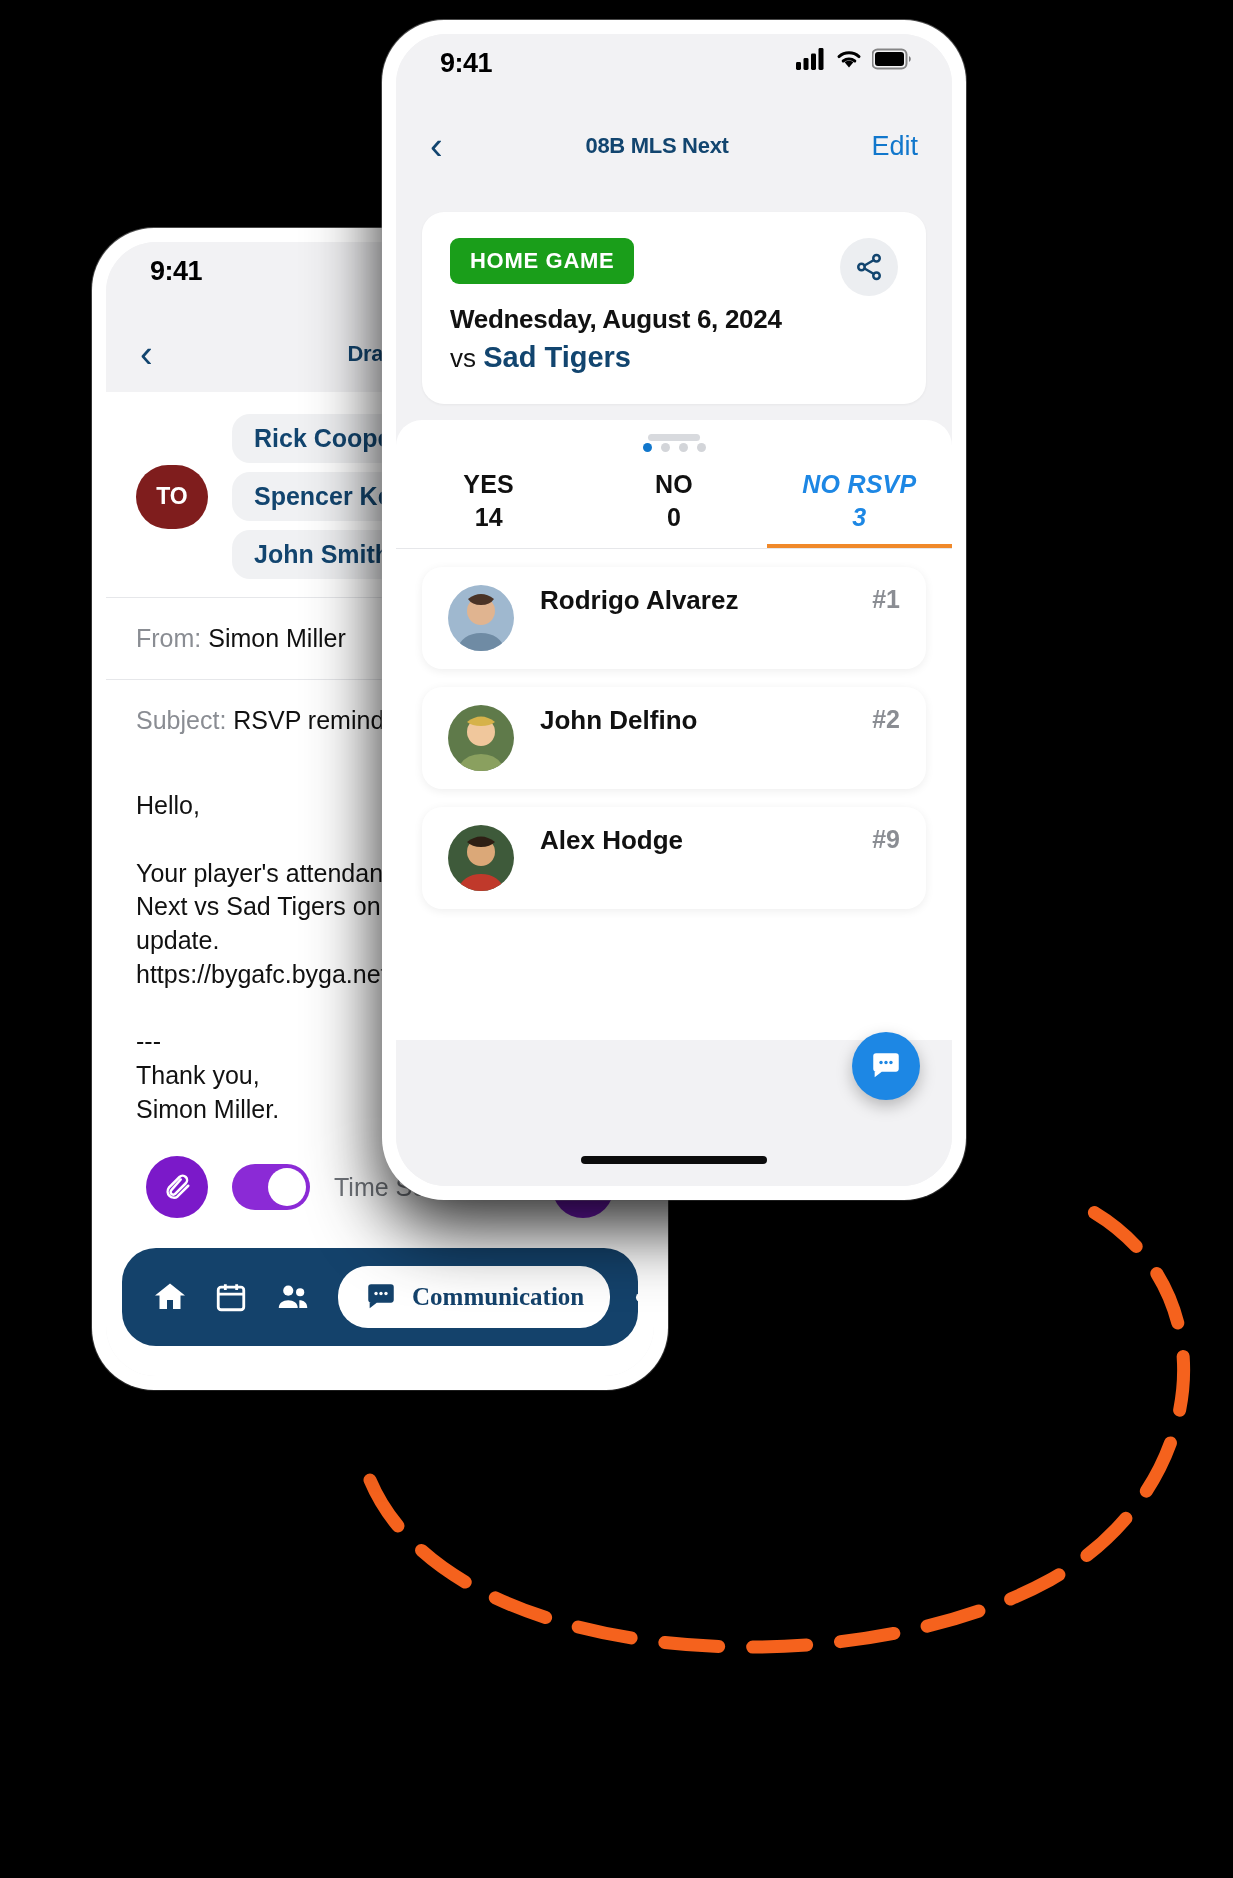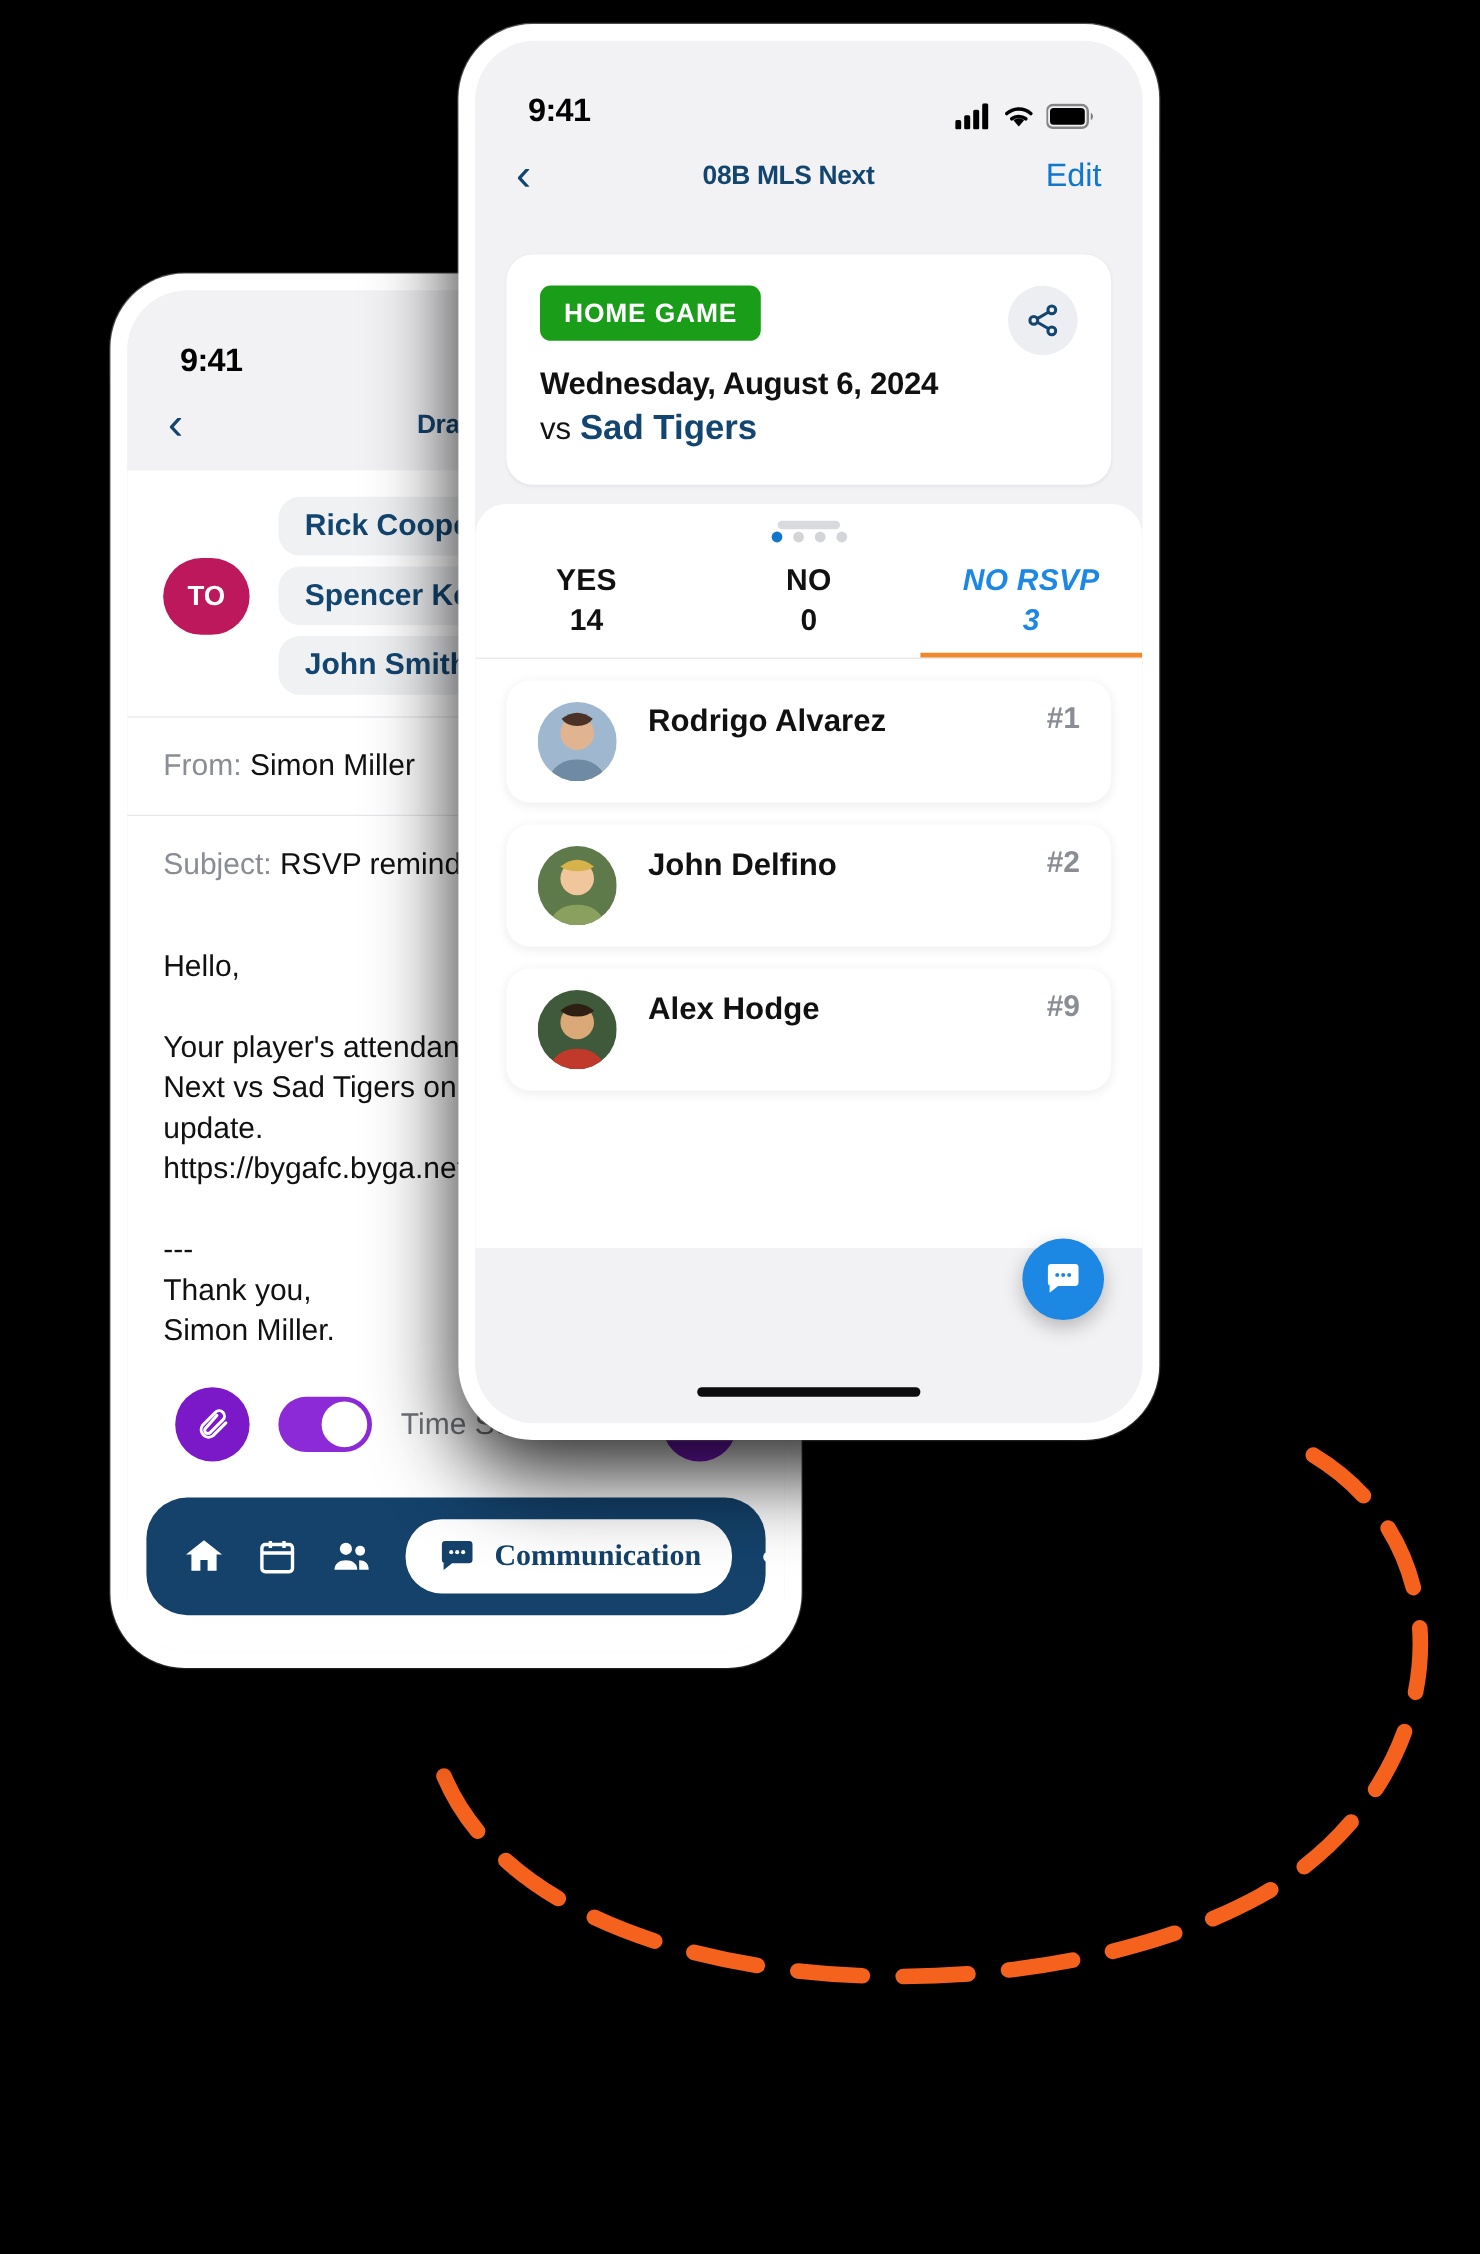--- a/index.html
+++ b/index.html
@@ -15,21 +15,21 @@
   .phone{position:absolute;background:#ffffff;border-radius:62px;
          box-shadow:0 28px 70px rgba(0,0,0,.85), 0 0 0 1px rgba(255,255,255,.35);}
   .phone .screen{position:absolute;inset:14px;border-radius:50px;overflow:hidden;background:#f2f2f4;}
 
   
   #phone-back{left:92px;top:228px;width:576px;height:1162px;}
   
   #phone-front{left:382px;top:20px;width:584px;height:1180px;}
 
   
-  .statusbar{height:74px;display:flex;align-items:flex-end;justify-content:space-between;
+  .statusbar{height:74px;display:flex;align-items:flex-start;justify-content:space-between;
              padding:14px 40px 0 44px;box-sizing:border-box;background:#f2f2f4;}
   .sb-time{font-size:27px;font-weight:700;color:#000;letter-spacing:-.5px;}
   .sb-icons{display:flex;align-items:center;gap:9px;}
 
   
   .navbar{height:76px;display:flex;align-items:center;justify-content:space-between;
           padding:0 34px;box-sizing:border-box;background:#f2f2f4;}
   .nav-back{font-size:38px;color:#12456f;font-weight:400;line-height:1;cursor:pointer;}
   .nav-title{font-size:22px;font-weight:700;color:#12456f;letter-spacing:-.3px;}
   .nav-action{font-size:27px;color:#1177cc;}
@@ -74,21 +74,21 @@
 
   .fab{position:absolute;right:32px;bottom:86px;width:68px;height:68px;border-radius:50%;
        background:#1d87e4;display:flex;align-items:center;justify-content:center;cursor:pointer;
        box-shadow:0 6px 16px rgba(0,0,0,.25);}
   .homebar{position:absolute;left:50%;transform:translateX(-50%);bottom:22px;
            width:186px;height:8px;border-radius:5px;background:#0c0c0c;}
 
   
   .back-body{position:absolute;left:0;right:0;top:150px;bottom:0;background:#fff;}
   .to-row{display:flex;align-items:center;padding:22px 0 18px 30px;}
-  .to-badge{width:72px;height:64px;border-radius:34px;background:#be185d;color:#fff;
+  .to-badge{width:72px;height:64px;border-radius:34px;background:#7f1d1d;color:#fff;
             font-size:23px;font-weight:700;display:flex;align-items:center;justify-content:center;flex:none;}
   .to-pills{margin-left:24px;display:flex;flex-direction:column;gap:9px;}
   .pill{background:#f0f1f3;border-radius:18px;padding:10px 22px;font-size:25px;font-weight:700;
         color:#12456f;white-space:nowrap;}
   .field{padding:26px 30px;border-top:1px solid #e6e7ea;font-size:25px;color:#111;}
   .field .k{color:#8a8d93;}
   .mailbody{padding:28px 30px 0 30px;font-size:25px;color:#111;line-height:1.35;white-space:pre-wrap;}
 
   .toolbar{position:absolute;left:0;right:0;bottom:158px;display:flex;align-items:center;
            padding:0 40px;box-sizing:border-box;gap:24px;}

